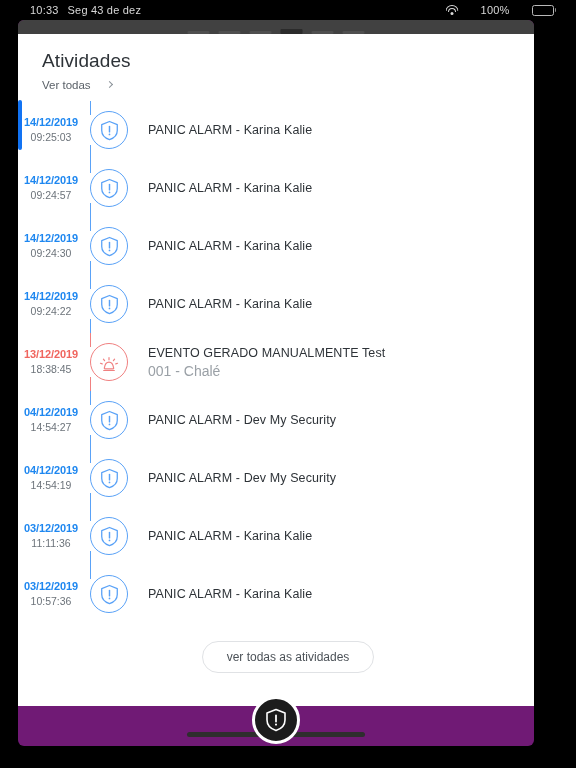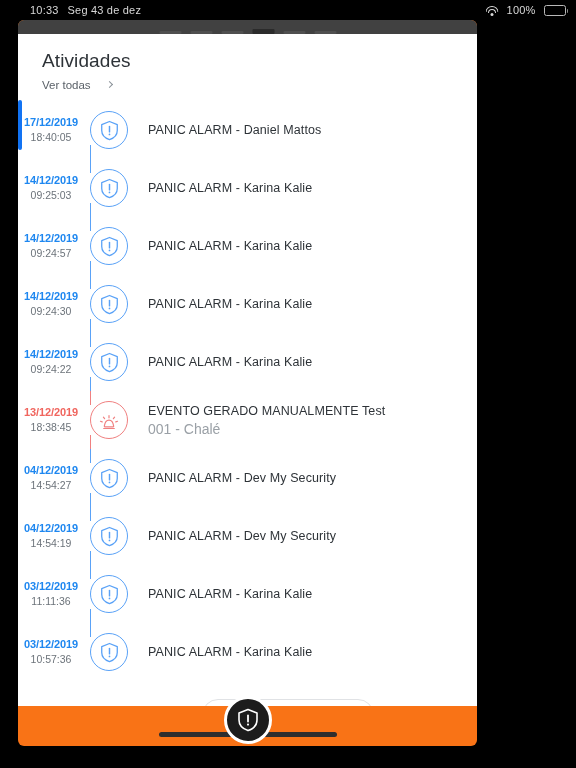--- a/index.html
+++ b/index.html
@@ -11,21 +11,21 @@
   }
 
   
   .status-bar {
     position: absolute; top: 0; left: 0; width: 576px; height: 20px;
     display: flex; align-items: center;
     color: #d8d8d8; font-size: 11px; letter-spacing: .2px;
     background: #000;
   }
   .sb-left { display: flex; align-items: center; gap: 9px; padding-left: 30px; }
-  .sb-right { margin-left: auto; display: flex; align-items: flex-end; gap: 8px; padding-right: 8px; }
+  .sb-right { margin-left: auto; display: flex; align-items: center; gap: 22px; padding-right: 20px; }
   .wifi-icon { width: 13px; height: 10px; position: relative; }
   .wifi-icon i {
     position: absolute; left: 50%; transform: translateX(-50%);
     border: 1.4px solid #d8d8d8; border-bottom: none;
     border-radius: 50% 50% 0 0 / 100% 100% 0 0;
   }
   .wifi-icon i:nth-child(1) { width: 13px; height: 6px; top: 0; }
   .wifi-icon i:nth-child(2) { width: 8px;  height: 4px; top: 3px; }
   .wifi-icon i:nth-child(3) {
     width: 3px; height: 3px; top: 6.5px; border-radius: 50%;
@@ -38,22 +38,22 @@
   }
   .batt-fill { width: 100%; height: 100%; background: #e8e8e8; border-radius: 1px; }
   .batt-cap {
     width: 1.5px; height: 4px; background: #8a8a8a;
     border-radius: 0 1px 1px 0; margin-left: 1px;
   }
 
   
   .device {
     position: absolute; top: 20px; left: 18px;
-    width: 459px; height: 726px;
-    background: #f97316;
+    width: 516px; height: 726px;
+    background: #701a75;
     border-radius: 6px;
     overflow: hidden;
   }
 
   
   .titlebar {
     position: relative; width: 100%; height: 14px;
     background: #414141;
   }
   .page-dashes {
@@ -200,37 +200,20 @@
         <span>Ver todas</span>
         <span class="chev"></span>
       </div>
     </div>
 
     <div class="scroll-track">
       <div class="scroll-thumb"></div>
     </div>
 
     <div class="timeline" id="timeline">
-        <div class="tl-row first">
-          <div class="conn-bot"></div>
-          <div class="tl-date">
-            <div class="d">17/12/2019</div>
-            <div class="t">18:40:05</div>
-          </div>
-          <div class="tl-node">
-  <svg width="19" height="21" viewBox="0 0 22 24" class="shield-svg">
-    <path d="M11 1.6 L20 5.1 V12 C20 17.2 16.3 20.8 11 22.6 C5.7 20.8 2 17.2 2 12 V5.1 Z" fill="none" stroke="#5aa2f7" stroke-width="1.5" stroke-linejoin="round"></path>
-    <line x1="11" y1="7.4" x2="11" y2="13.6" stroke="#5aa2f7" stroke-width="1.7" stroke-linecap="round"></line>
-    <circle cx="11" cy="16.6" r="1" fill="#5aa2f7"></circle>
-  </svg>
-          </div>
-          <div class="tl-text">
-            <div class="tl-title">PANIC ALARM  - Daniel Mattos</div>
-          </div>
-        </div>
         <div class="tl-row">
           <div class="conn-top"></div>
           <div class="conn-bot"></div>
           <div class="tl-date">
             <div class="d">14/12/2019</div>
             <div class="t">09:25:03</div>
           </div>
           <div class="tl-node">
   <svg width="19" height="21" viewBox="0 0 22 24" class="shield-svg">
     <path d="M11 1.6 L20 5.1 V12 C20 17.2 16.3 20.8 11 22.6 C5.7 20.8 2 17.2 2 12 V5.1 Z" fill="none" stroke="#5aa2f7" stroke-width="1.5" stroke-linejoin="round"></path>

